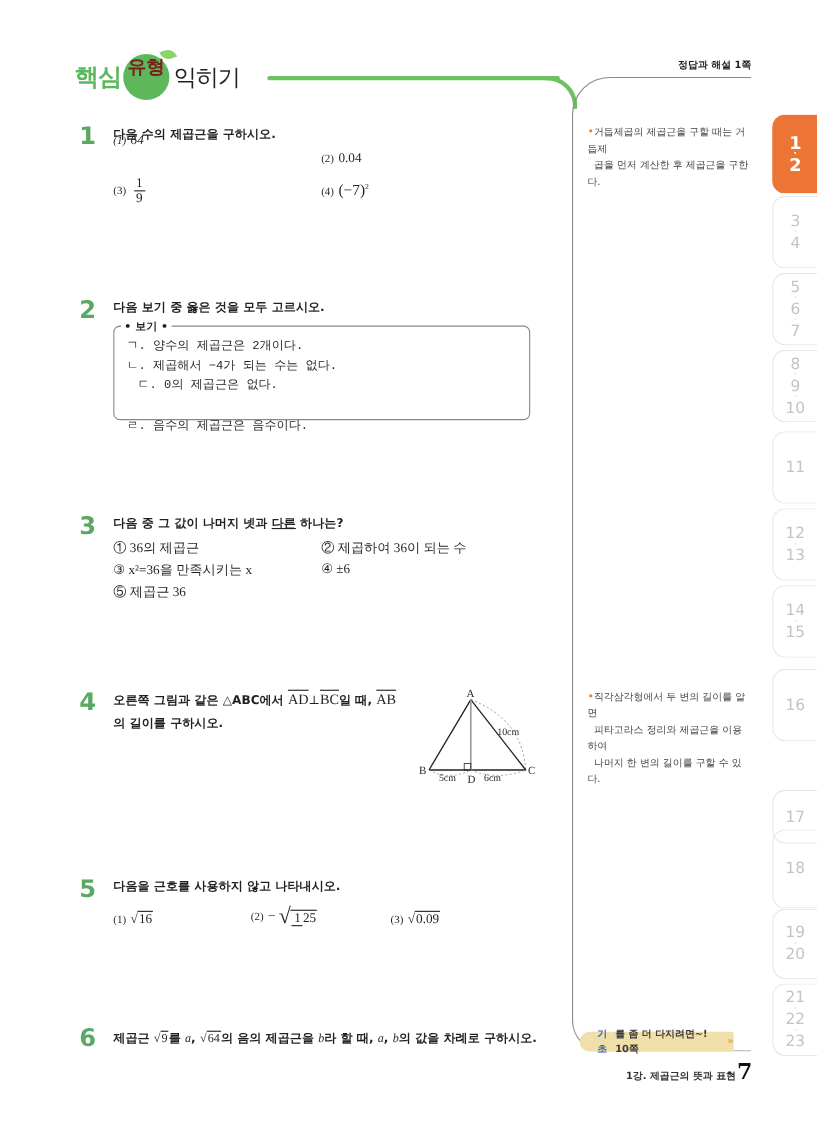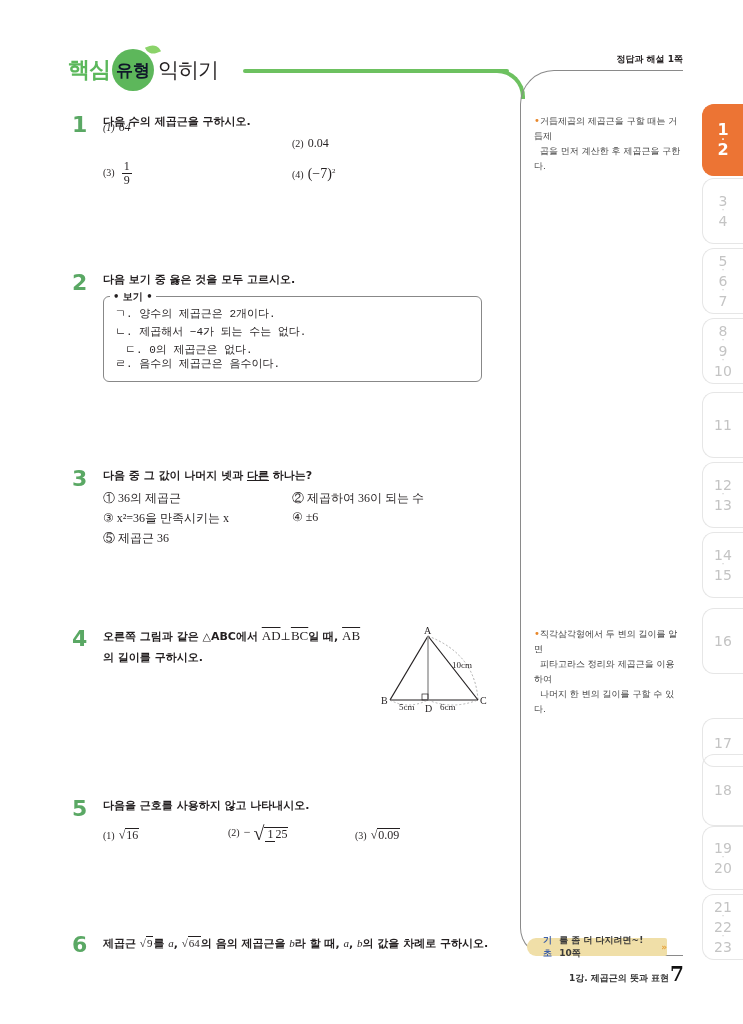--- a/index.html
+++ b/index.html
@@ -3,21 +3,21 @@
 <meta charset="utf-8">
 <style>
   * { box-sizing: border-box; margin: 0; padding: 0; }
   html, body { width: 743px; height: 1024px; background: #ffffff; overflow: hidden; }
   body { position: relative; font-family: "DejaVu Sans", sans-serif; color: #231f20; }
   .serif { font-family: "Liberation Serif", "DejaVu Serif", serif; }
 
   
   .title-wrap { position: absolute; left: 68px; top: 48px; height: 44px; display: flex; align-items: center; }
   .title-a { color: #5cb85c; font-weight: bold; font-size: 22px; letter-spacing: -1px; }
-  .title-circle { position: relative; width: 42px; height: 42px; border-radius: 50%; background: #5db75b; margin-left: 2px; display: flex; align-items: center; justify-content: center; color: #0f172a; font-size: 17px; font-weight: bold; }
+  .title-circle { position: relative; width: 42px; height: 42px; border-radius: 50%; background: #5db75b; margin-left: 2px; display: flex; align-items: flex-start; justify-content: center; color: #7f1d1d; font-size: 17px; font-weight: bold; }
   .title-circle .leaf { position: absolute; right: -6px; top: -4px; width: 14px; height: 9px; background: #8bd36a; border-radius: 0 10px 0 10px; transform: rotate(-20deg); }
   .title-b { color: #231f20; font-size: 21px; margin-left: 4px; letter-spacing: -1px; }
   .header-line { position: absolute; left: 243px; top: 69px; width: 266px; height: 4px; background: #6dc160; border-radius: 2px; }
   .header-curve { position: absolute; left: 495px; top: 69px; width: 30px; height: 30px; border-top: 4px solid #6dc160; border-right: 4px solid #6dc160; border-top-right-radius: 28px; }
   .answer-ref { position: absolute; right: 60px; top: 53px; font-size: 9px; font-weight: bold; color: #231f20; }
 
   
   .side-panel { position: absolute; left: 520px; top: 70px; width: 163px; height: 886px; border-left: 1px solid #8a8a8a; border-top: 1px solid #8a8a8a; border-top-left-radius: 34px; border-bottom-left-radius: 28px; border-bottom: 1px solid #8a8a8a; }
   .side-note { position: absolute; left: 534px; width: 148px; font-size: 9px; line-height: 15px; color: #444; }
   .side-note .dot { color: #e8872a; font-size: 10px; }
@@ -158,21 +158,21 @@
   <span class="lbl">(4)</span><span style="font-size:14px">(−7)</span><sup style="font-size:7px">2</sup>
 </div>
 
 <div class="pnum" style="top:270px;">2</div>
 <div class="ptext" style="top:272px;">다음 보기 중 옳은 것을 모두 고르시오.</div>
 <div class="bogi"></div>
 <div class="bogi-label">• 보기 •</div>
 <div class="bogi-item serif" style="top:306px;">ㄱ. 양수의 제곱근은 2개이다.</div>
 <div class="bogi-item serif" style="top:324px;">ㄴ. 제곱해서 −4가 되는 수는 없다.</div>
 <div class="bogi-item serif" style="top:342px;margin-left:10px;">ㄷ. 0의 제곱근은 없다.</div>
-<div class="bogi-item serif" style="top:356px;">ㄹ. 음수의 제곱근은 음수이다.</div>
+<div class="bogi-item serif" style="top:379px;">ㄹ. 음수의 제곱근은 음수이다.</div>
 
 <div class="pnum" style="top:466px;">3</div>
 <div class="ptext" style="top:468px;">
   <span>다음 중 그 값이 나머지 넷과 </span><span class="underline">다른</span><span> 하나는?</span>
 </div>
 <div class="opt serif" style="left:103px;top:490px;">① 36의 제곱근</div>
 <div class="opt serif" style="left:292px;top:490px;">② 제곱하여 36이 되는 수</div>
 <div class="opt serif" style="left:103px;top:510px;font-style:normal;">③ x²=36을 만족시키는 x</div>
 <div class="opt serif" style="left:292px;top:510px;">④ ±6</div>
 <div class="opt serif" style="left:103px;top:530px;">⑤ 제곱근 36</div>

